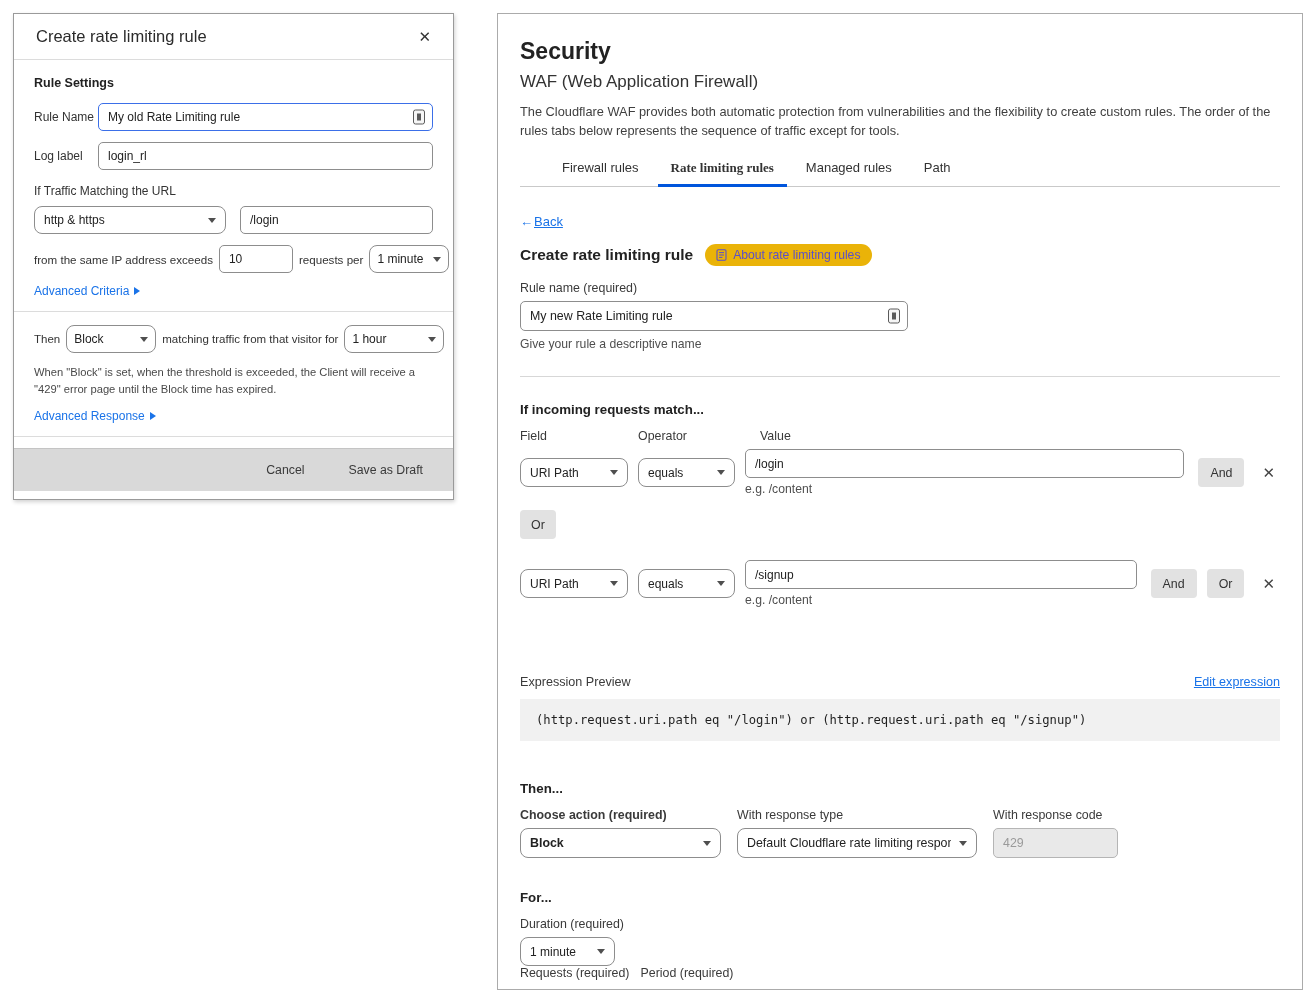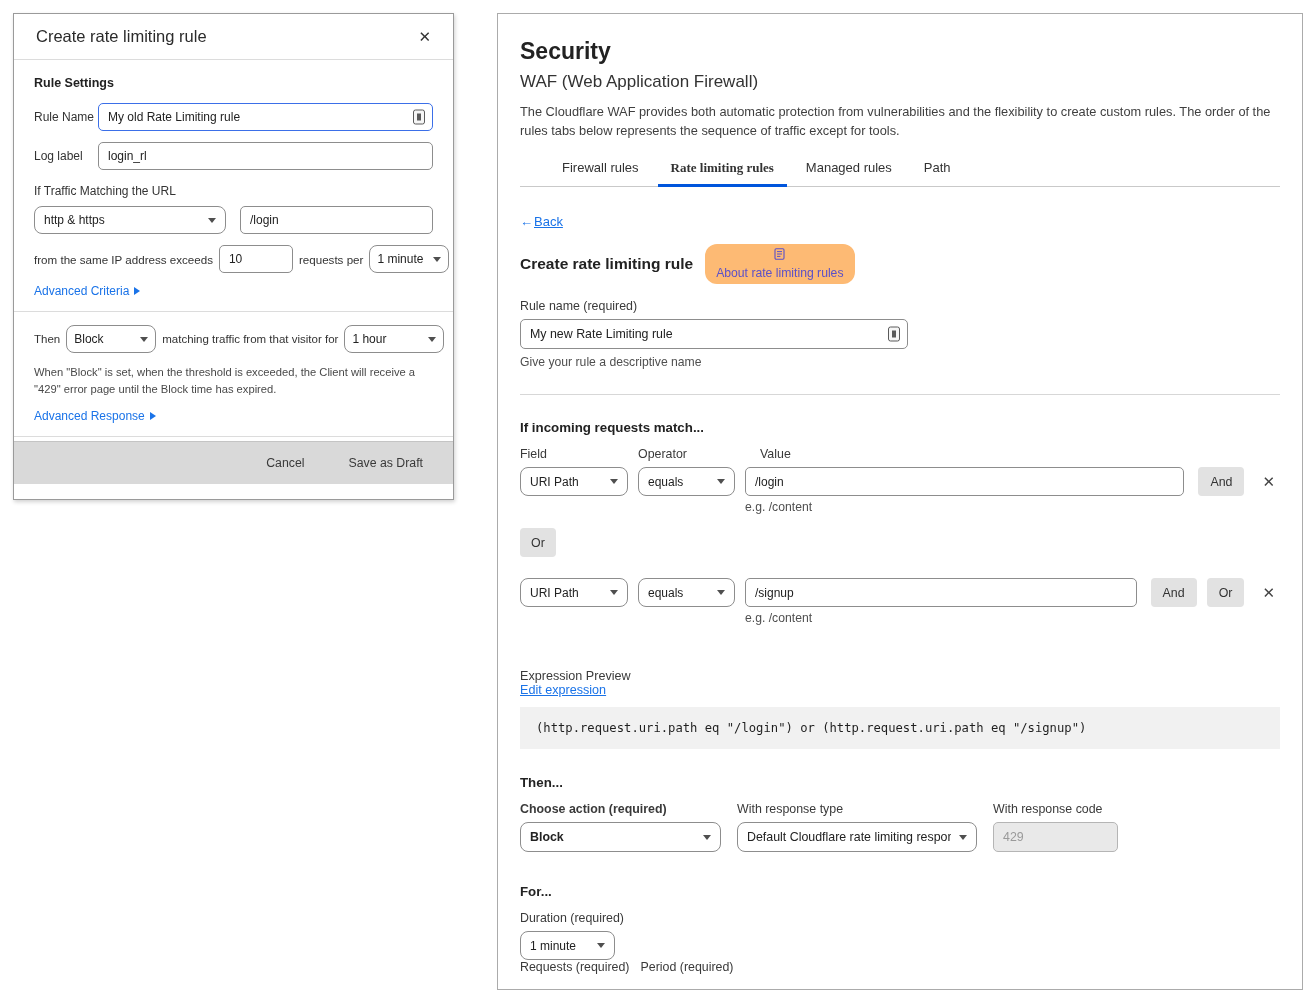--- a/index.html
+++ b/index.html
@@ -42,21 +42,21 @@
     display:flex; align-items:center; justify-content:space-between; gap:8px;
     font-size:12px; color:#222; background:#fff; cursor:pointer; flex:none;
   }
   .caret { width:0; height:0; border-left:4px solid transparent; border-right:4px solid transparent; border-top:5px solid #4f4f4f; flex:none; }
   .inline-row { display:flex; align-items:center; gap:6px; margin-bottom:11px; white-space:nowrap; font-size:11.6px; }
   .blue-link { color:#1a73e8; font-size:12px; cursor:pointer; display:inline-flex; align-items:center; gap:5px; }
   .tri-right { width:0; height:0; border-top:4.5px solid transparent; border-bottom:4.5px solid transparent; border-left:6px solid #1a73e8; display:inline-block; }
   .modal-hr { border:none; border-top:1px solid #dcdcdc; margin:13px -20px; }
   .note { font-size:11.2px; color:#494949; line-height:1.5; margin:10px 0 11px; }
   .modal-footer {
-    position:absolute; bottom:15px; left:0; right:0; height:43px; background:#d9d9d9;
+    position:absolute; bottom:8px; left:0; right:0; height:43px; background:#d9d9d9;
     border-top:1px solid #c4c4c4; display:flex; align-items:center; justify-content:flex-end;
     gap:32px; padding:0 24px;
   }
   .footer-btn { background:none; border:none; font-size:12.3px; color:#3a3a3a; font-family:inherit; cursor:pointer; }
 
   
   .panel {
     position:absolute; left:497px; top:13px; width:806px; height:977px;
     border:1px solid #ababab; background:#fff; padding:18px 22px; overflow:hidden;
   }
@@ -66,54 +66,54 @@
   .tabs { display:flex; padding-left:26px; border-bottom:1px solid #c9c9c9; }
   .tab { font-size:13px; color:#333; padding:4px 16px 10px; cursor:pointer; position:relative; }
   .tab.active { font-weight:bold;font-family:Liberation Serif, serif; }
   .tab.active::after { content:""; position:absolute; left:3px; right:3px; bottom:-1px; height:3px; background:#0055dc; }
   .back-row { margin:25px 0 14px; }
   .back-link { color:#1a73e8; font-size:13px; cursor:pointer; display:inline-flex; align-items:center; gap:1px; }
   .back-text { text-decoration:underline; }
   .title-row { display:flex; align-items:center; gap:12px; margin:4px 0 15px; }
   .form-title { font-size:15.5px; font-weight:bold; color:#222; margin:0; }
   .badge {
-    display:inline-flex; align-items:center; gap:6px; background:#fdba74; color:#5b50c8;
-    font-size:12.2px; padding:4px 11px; border-radius:12px; cursor:pointer;flex-direction:column;
+    display:inline-flex; align-items:center; gap:6px; background:#eab308; color:#5b50c8;
+    font-size:12.2px; padding:4px 11px; border-radius:12px; cursor:pointer;
   }
   .flabel { font-size:12.4px; color:#3a3a3a; margin-bottom:6px; }
   .rule-input-wrap { position:relative; width:388px; }
   .rule-input-wrap .input { height:30px; border-color:#8d8d8d; font-size:12.4px; }
   .helper { font-size:12.2px; color:#4f4f4f; margin-top:6px; }
   .divider { border:none; border-top:1px solid #d7d7d7; margin:25px 0; }
   .sec-heading { font-size:13.3px; font-weight:bold; color:#222; margin:0 0 12px; }
   .cond-labels { display:flex; gap:10px; font-size:12.4px; color:#3a3a3a; margin-bottom:6px; }
   .w-field { width:108px; flex:none; }
   .w-op { width:112px; flex:none; }
   .w-val { flex:1; }
-  .cond-row { display:flex; align-items:flex-start; }
+  .cond-row { display:flex; align-items:center; }
   .sel-field { width:108px; margin-right:10px; height:29px; }
   .sel-op { width:97px; margin-right:10px; height:29px; }
   .val-col { flex:1; min-width:0; display:flex; flex-direction:column; }
   .val-col .input { height:29px; }
   .gbtn {
     background:#e2e2e2; border:none; border-radius:4px; height:29px; padding:0 12px;
     font-size:12.4px; color:#333; font-family:inherit; cursor:pointer; flex:none;
   }
   .and-btn { margin-left:14px; }
   .or-btn { margin-left:10px; }
   .x-btn { background:none; border:none; font-size:15px; color:#444; margin-left:13px; height:29px; padding:0 5px; cursor:pointer; font-family:inherit; }
   .or-standalone { margin:14px 0 21px; padding:0 11px; }
-  .expr-row { display:flex; justify-content:space-between; margin-top:44px;flex-direction:column; }
+  .expr-row { display:flex; justify-content:space-between; align-items:center; margin-top:68px; }
   .expr-label { font-size:12.6px; color:#3a3a3a; }
   .edit-link { color:#1a73e8; text-decoration:underline; font-size:12.6px; cursor:pointer; }
   .code-box {
     margin-top:10px; background:#f1f1f1; padding:14px 16px;
     font-family:"DejaVu Sans Mono", monospace; font-size:12.2px; color:#1f1f1f;
   }
-  .then-heading { margin-top:26px; }
+  .then-heading { margin-top:40px; }
   .then-cols { display:flex; gap:16px; }
   .col-action { width:201px;font-weight:bold; }
   .col-rtype { width:240px; }
   .col-rcode { width:125px; }
   .then-cols .selectbox, .then-cols .input { height:30px; font-size:12.4px; }
   .input.disabled { background:#e9e9e9; border-color:#b5b5b5; color:#9a9a9a; }
   .gap-heading { margin-top:32px; }
   .sel-sm { width:95px; height:29px; }
   .rate-cols { display:flex; gap:11px; }
   .rate-cols .flabel { margin-bottom:6px; }

